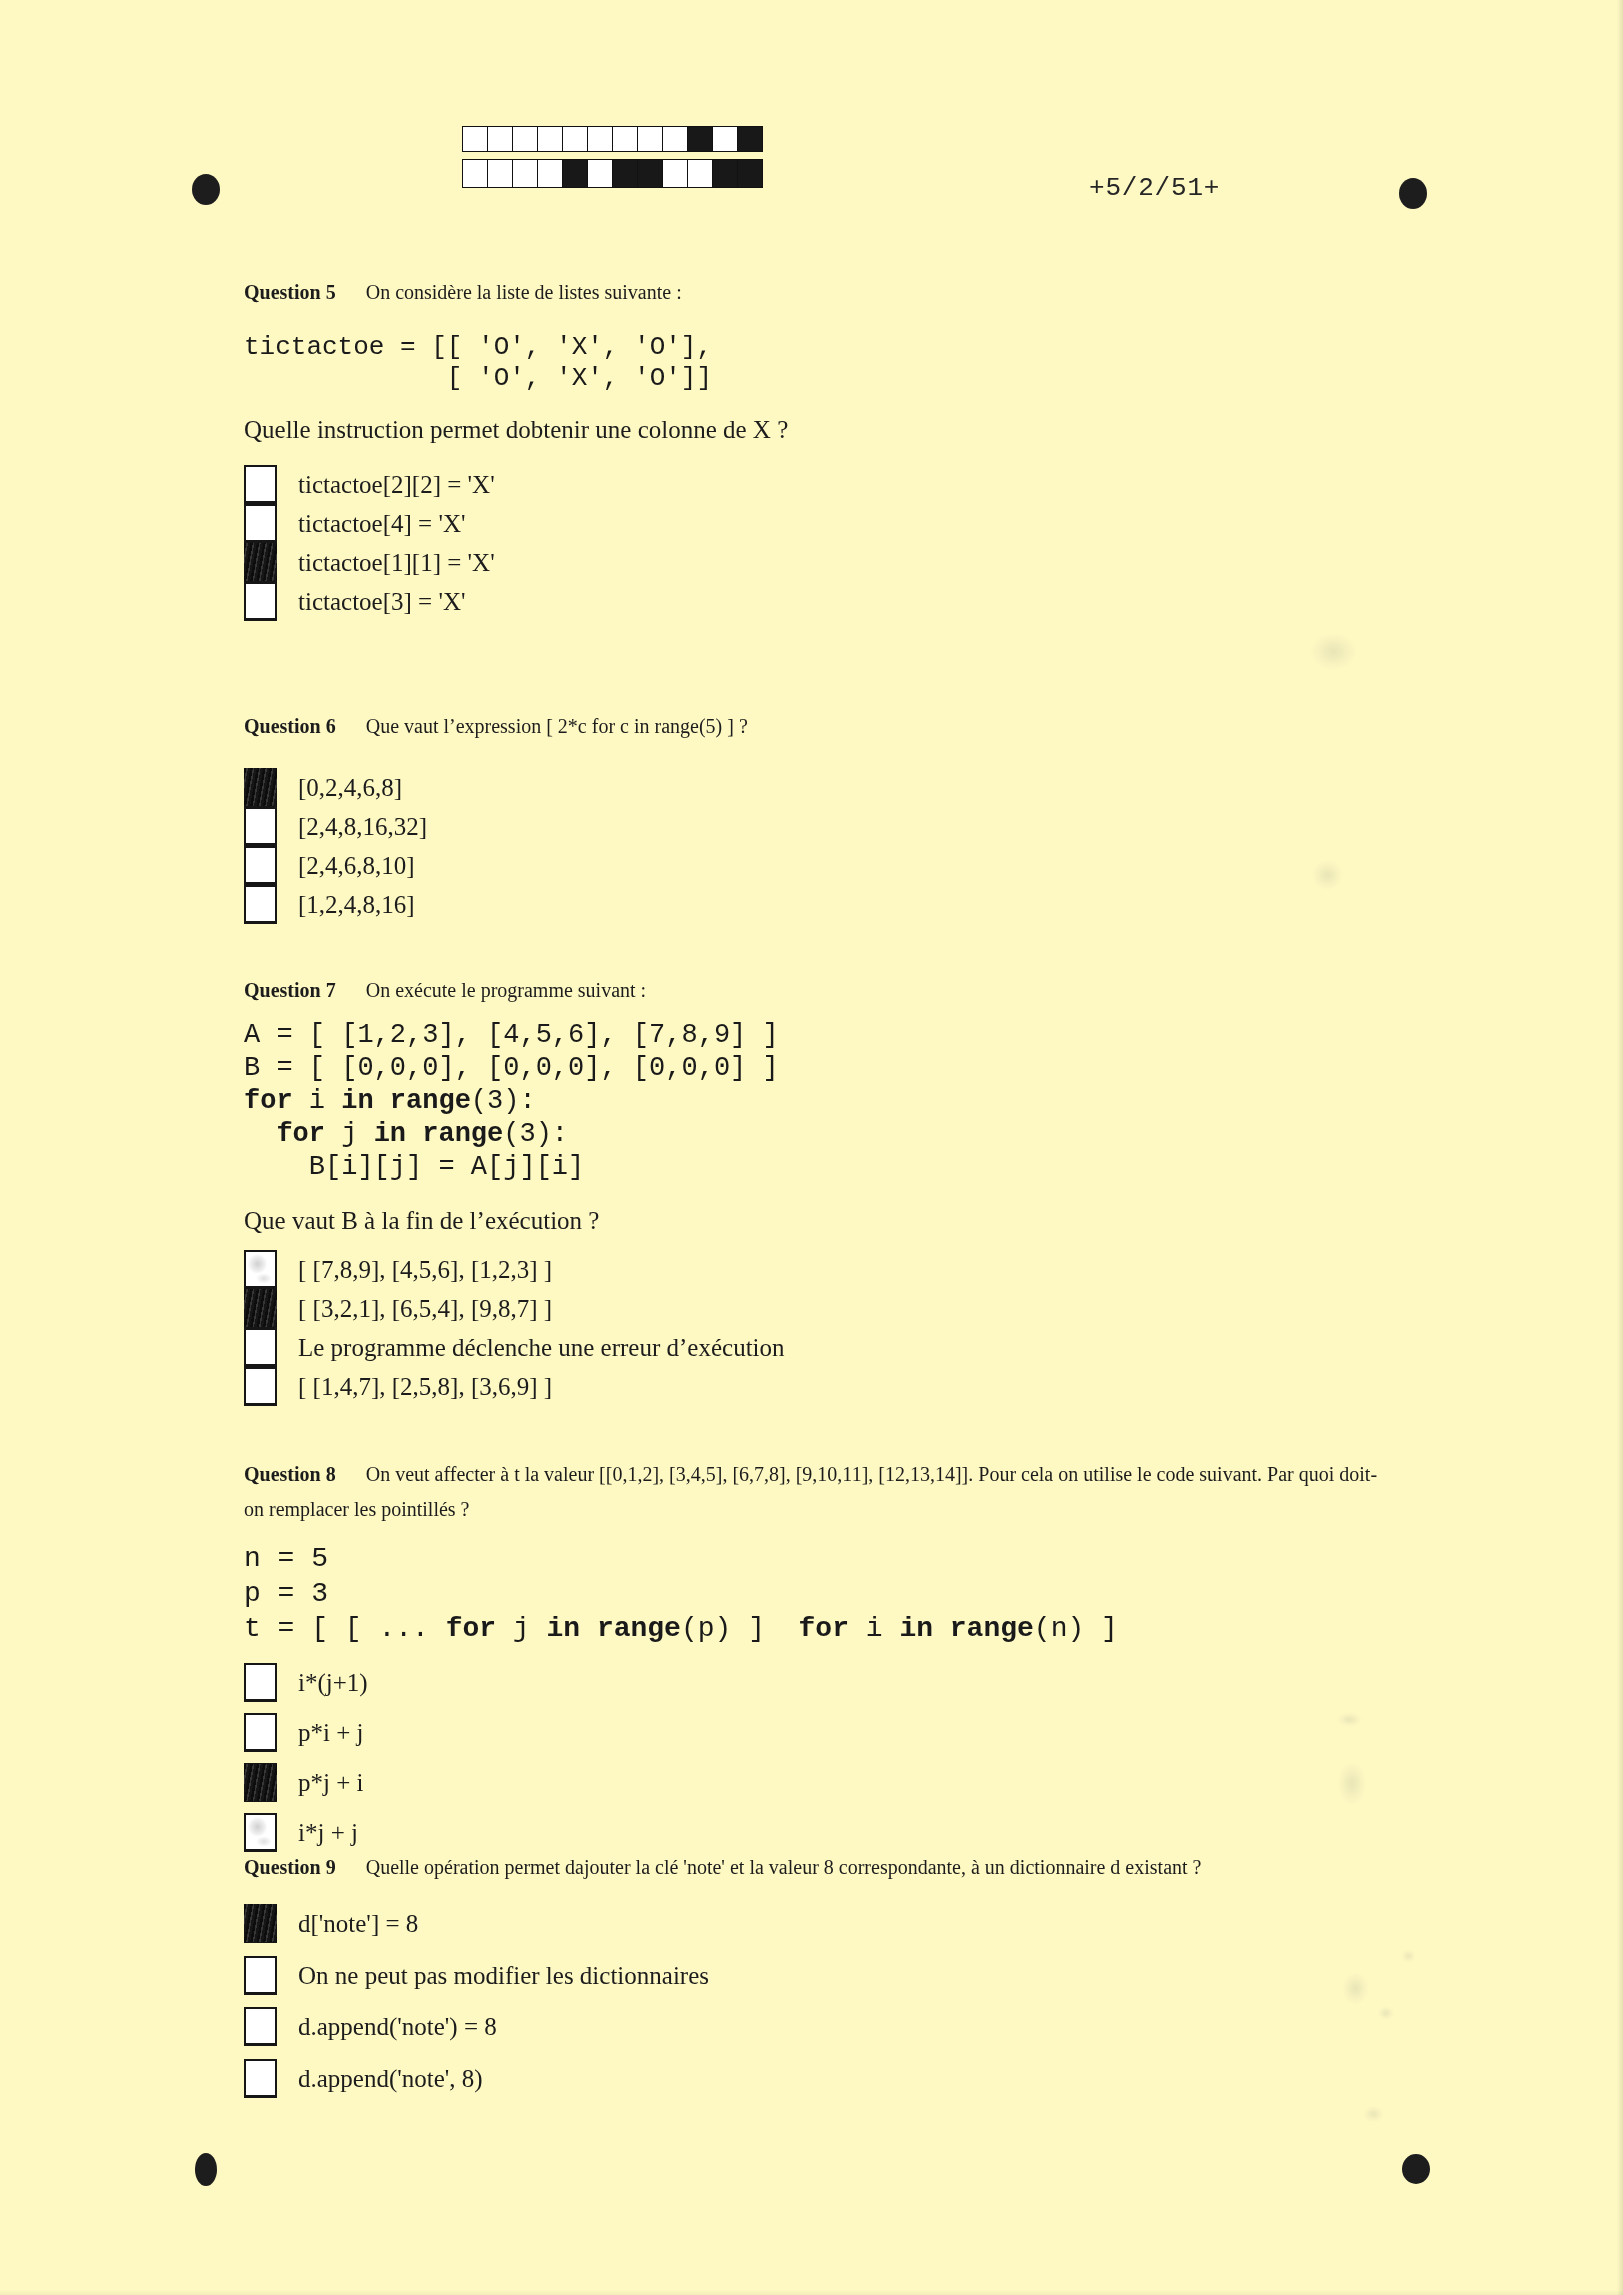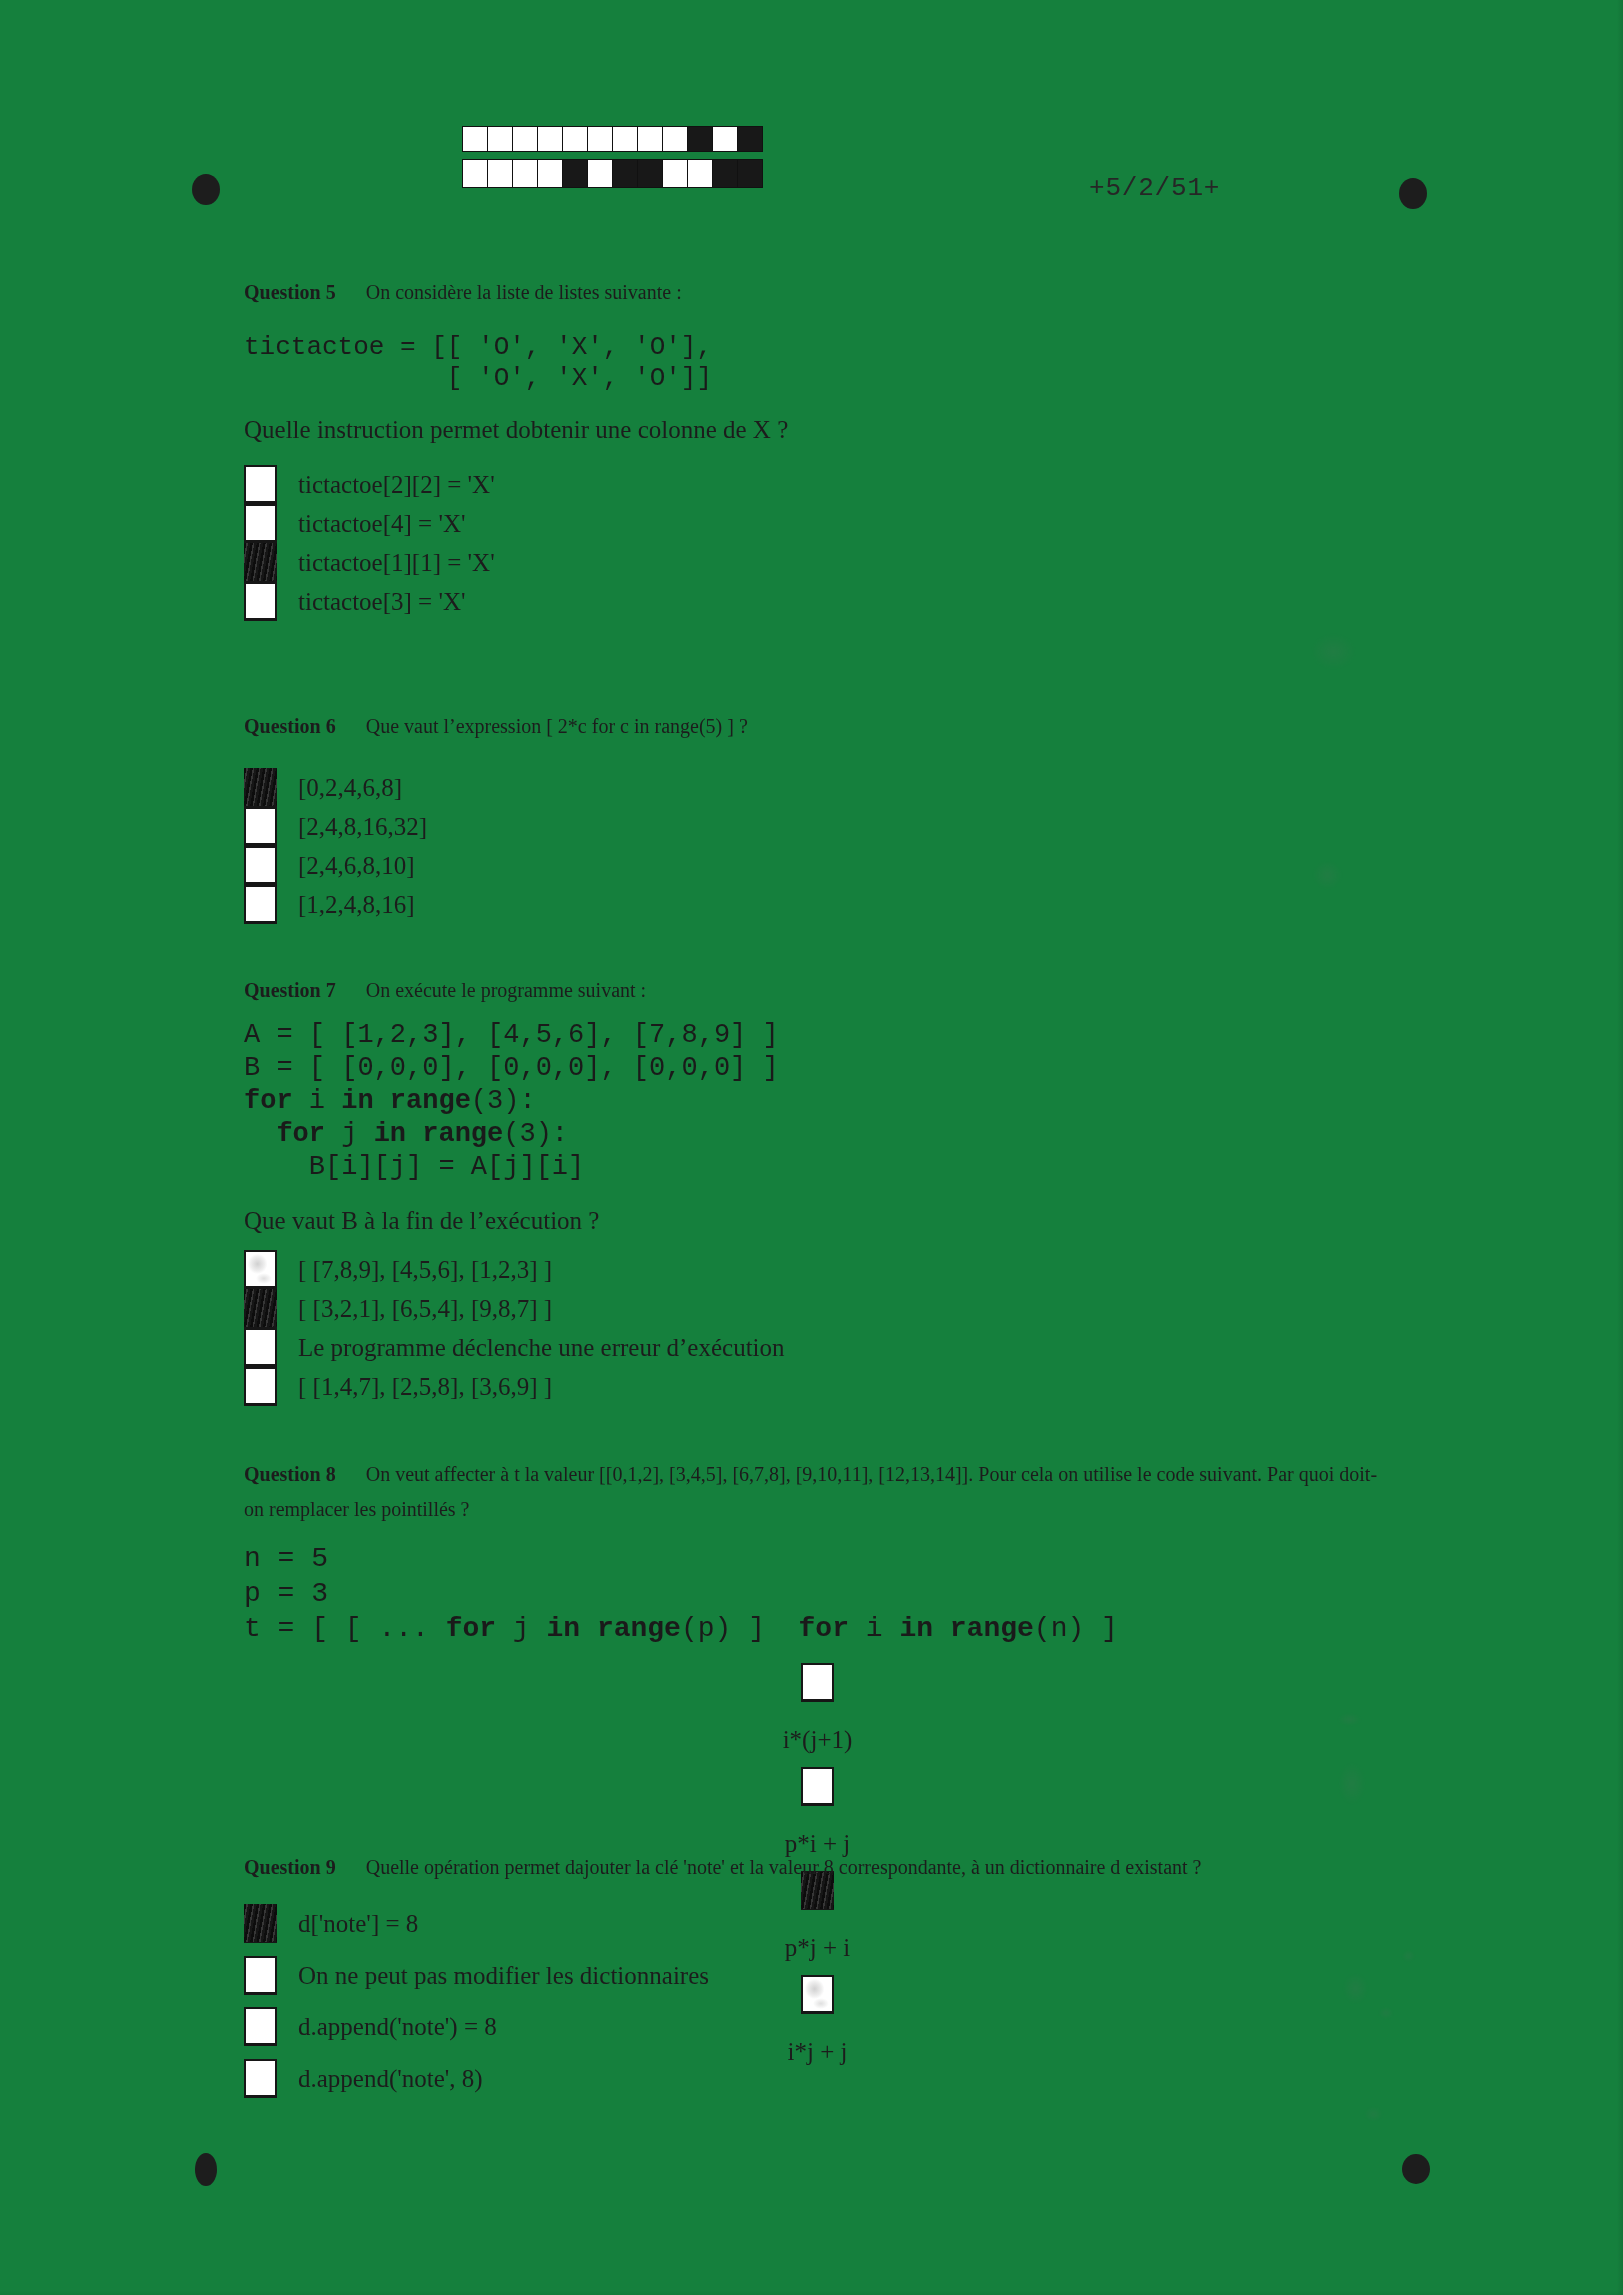--- a/index.html
+++ b/index.html
@@ -1,19 +1,19 @@
 <!DOCTYPE html>
 <html style="font-size:12.6px"><head>
 <meta charset="utf-8">
 <style>
   html,body{margin:0;padding:0;background:#ffffff;}
   .page{
     position:relative;
     width:1623px;height:2295px;
-    background:#15803d;
+    background:#fef9c3;
     font-family:"Liberation Serif", serif;
     color:#1c1c1c;
     overflow:hidden;
   }
   
   .edge-right{position:absolute;top:0;right:0;width:6.3px;height:100%;
     background:linear-gradient(to left, rgba(0,0,0,0.10), rgba(0,0,0,0));}
   .edge-bottom{position:absolute;bottom:0;left:0;width:100%;height:4.7px;
     background:linear-gradient(to top, rgba(0,0,0,0.05), rgba(0,0,0,0));}
 
@@ -59,21 +59,21 @@
   .prompt{margin:19px 0 0 0;font-size:25px;line-height:33px;}
   .q7 .prompt{margin-top:20.4px;}
 
   .options{margin-top:19px;display:flex;flex-direction:column;}
   .q6 .options{margin-top:24px;}
   .q7 .options{margin-top:12.6px;text-align:center;}
   .q8 .options{margin-top:17.3px;gap:11px;}
   .q9 .options{margin-top:19px;gap:12.6px;}
 
   .option{display:flex;align-items:center;gap:21px;min-height:36px;}
-  .q8 .option{min-height:35px;flex-direction:column;}
+  .q8 .option{min-height:35px;}
   .checkbox{
     position:relative;flex:0 0 auto;
     width:29px;height:34px;
     border:2.4px solid #161616;border-bottom-width:3.1px;
     background:#ffffff;
   }
   .checkbox.mark-filled::after{
     content:"";position:absolute;inset:-1.6px;border-radius:1.6px;
     background:
       repeating-linear-gradient(100deg,

